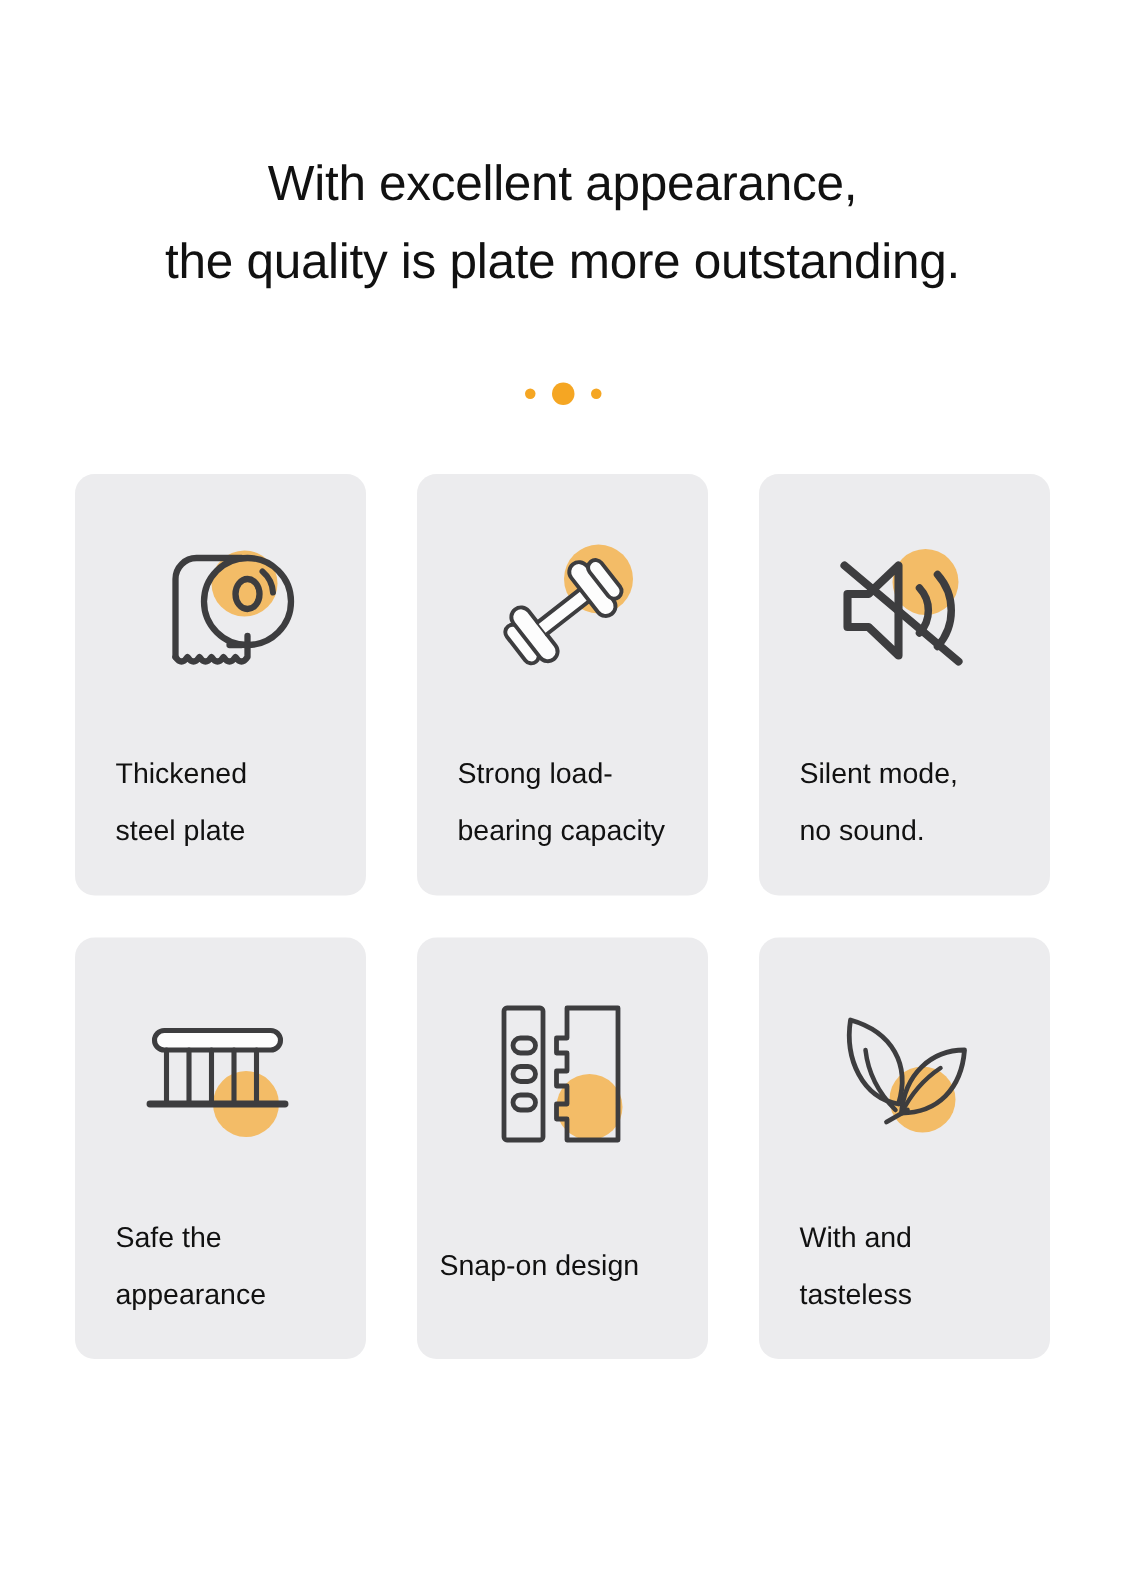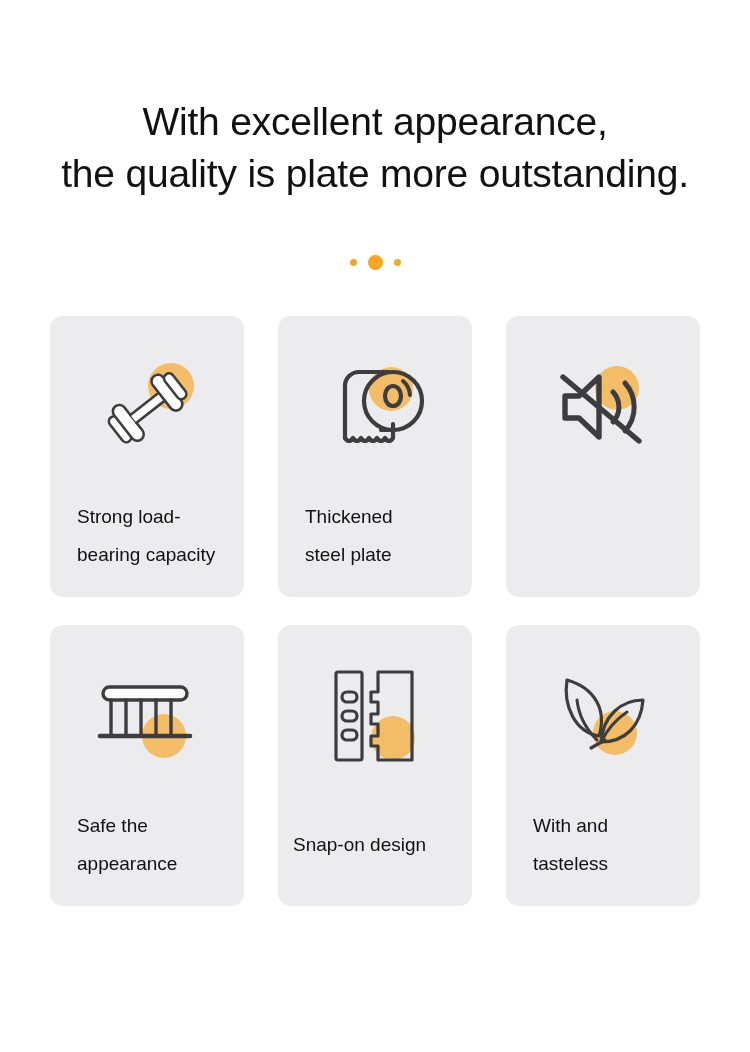--- a/index.html
+++ b/index.html
@@ -16,21 +16,21 @@
     position: relative;
     overflow: hidden;
   }
 
   
   .headline {
     text-align: center;
     padding-top: 96px;
   }
   .headline-line {
-    font-size: 39px;
+    font-size: 33px;
     line-height: 52px;
     font-weight: 400;
     color: #111111;
     letter-spacing: -0.2px;
     white-space: nowrap;
   }
 
   
   .dots {
     display: flex;
@@ -113,20 +113,38 @@
   <div class="headline-line">the quality is plate more outstanding.</div>
 </div>
 
 <div class="dots">
   <span class="dot-sm"></span>
   <span class="dot-lg"></span>
   <span class="dot-sm"></span>
 </div>
 
 <div class="grid">
+
+  <div class="card">
+    <div class="card-icon">
+      <svg width="104" height="86" viewBox="0 0 104 86">
+        <circle class="blob" cx="68" cy="25" r="22"></circle>
+        <path class="stroke-dark" stroke-width="4.2" d="M22 74 V22 a14 14 0 0 1 14 -14 H66"></path>
+        <path class="stroke-dark" stroke-width="4.2" d="M22 74 q4 6 8 0 q4 6 8 0 q4 6 8 0 q4 6 8 0 q4 6 8 0 q4 6 8 0 V60"></path>
+        <circle class="stroke-dark" stroke-width="4.2" cx="70" cy="37" r="29"></circle>
+        <ellipse class="stroke-dark" stroke-width="4.2" cx="70" cy="32" rx="8" ry="10"></ellipse>
+        <path class="stroke-dark" stroke-width="4" d="M80 17 a20 20 0 0 1 7 14"></path>
+        <path class="stroke-dark" stroke-width="4.2" d="M66 66 H58"></path>
+      </svg>
+    </div>
+    <div class="card-text">
+      <div class="card-line">Thickened</div>
+      <div class="card-line">steel plate</div>
+    </div>
+  </div>
 
   <div class="card">
     <div class="card-icon">
       <svg width="116" height="90" viewBox="0 0 116 90">
         <circle class="blob" cx="82" cy="24" r="23"></circle>
         <g transform="rotate(-38 58 45)">
           <rect class="fill-white" x="18" y="31" width="10" height="30" rx="5"></rect>
           <rect class="stroke-dark" stroke-width="2.6" x="18" y="31" width="10" height="30" rx="5"></rect>
           <rect class="fill-white" x="27" y="25" width="13" height="42" rx="6.5"></rect>
           <rect class="stroke-dark" stroke-width="2.6" x="27" y="25" width="13" height="42" rx="6.5"></rect>
@@ -140,45 +158,31 @@
       </svg>
     </div>
     <div class="card-text">
       <div class="card-line">Strong load-</div>
       <div class="card-line">bearing capacity</div>
     </div>
   </div>
 
   <div class="card">
     <div class="card-icon">
-      <svg width="104" height="86" viewBox="0 0 104 86">
-        <circle class="blob" cx="68" cy="25" r="22"></circle>
-        <path class="stroke-dark" stroke-width="4.2" d="M22 74 V22 a14 14 0 0 1 14 -14 H66"></path>
-        <path class="stroke-dark" stroke-width="4.2" d="M22 74 q4 6 8 0 q4 6 8 0 q4 6 8 0 q4 6 8 0 q4 6 8 0 q4 6 8 0 V60"></path>
-        <circle class="stroke-dark" stroke-width="4.2" cx="70" cy="37" r="29"></circle>
-        <ellipse class="stroke-dark" stroke-width="4.2" cx="70" cy="32" rx="8" ry="10"></ellipse>
-        <path class="stroke-dark" stroke-width="4" d="M80 17 a20 20 0 0 1 7 14"></path>
-        <path class="stroke-dark" stroke-width="4.2" d="M66 66 H58"></path>
-      </svg>
-    </div>
-    <div class="card-text">
-      <div class="card-line">Thickened</div>
-      <div class="card-line">steel plate</div>
-    </div>
-  </div>
-
-  <div class="card">
-    <div class="card-icon">
       <svg width="96" height="84" viewBox="0 0 96 84">
         <circle class="blob" cx="62" cy="23" r="22"></circle>
         <path class="stroke-dark" stroke-width="5.4" d="M10 31 H24 L44 12 V72 L24 53 H10 Z"></path>
         <path class="stroke-dark" stroke-width="5" d="M58 27 a22 22 0 0 1 0 30"></path>
         <path class="stroke-dark" stroke-width="5" d="M70 18 a36 36 0 0 1 0 48"></path>
         <path class="stroke-dark" stroke-width="5.4" d="M8 12 L84 76"></path>
       </svg>
+    </div>
+    <div class="card-text">
+      <div class="card-line">Silent mode,</div>
+      <div class="card-line">no sound.</div>
     </div>
   </div>
 
   <div class="card">
     <div class="card-icon">
       <svg width="104" height="86" viewBox="0 0 104 86">
         <circle class="blob" cx="69" cy="63" r="22"></circle>
         <rect class="fill-white" x="8" y="14" width="84" height="13" rx="6.5"></rect>
         <rect class="stroke-dark" stroke-width="3.4" x="8" y="14" width="84" height="13" rx="6.5"></rect>
         <path class="stroke-dark" stroke-width="3.4" d="M16 27 V62 M31 27 V62 M46 27 V62 M61 27 V62 M76 27 V62"></path>

